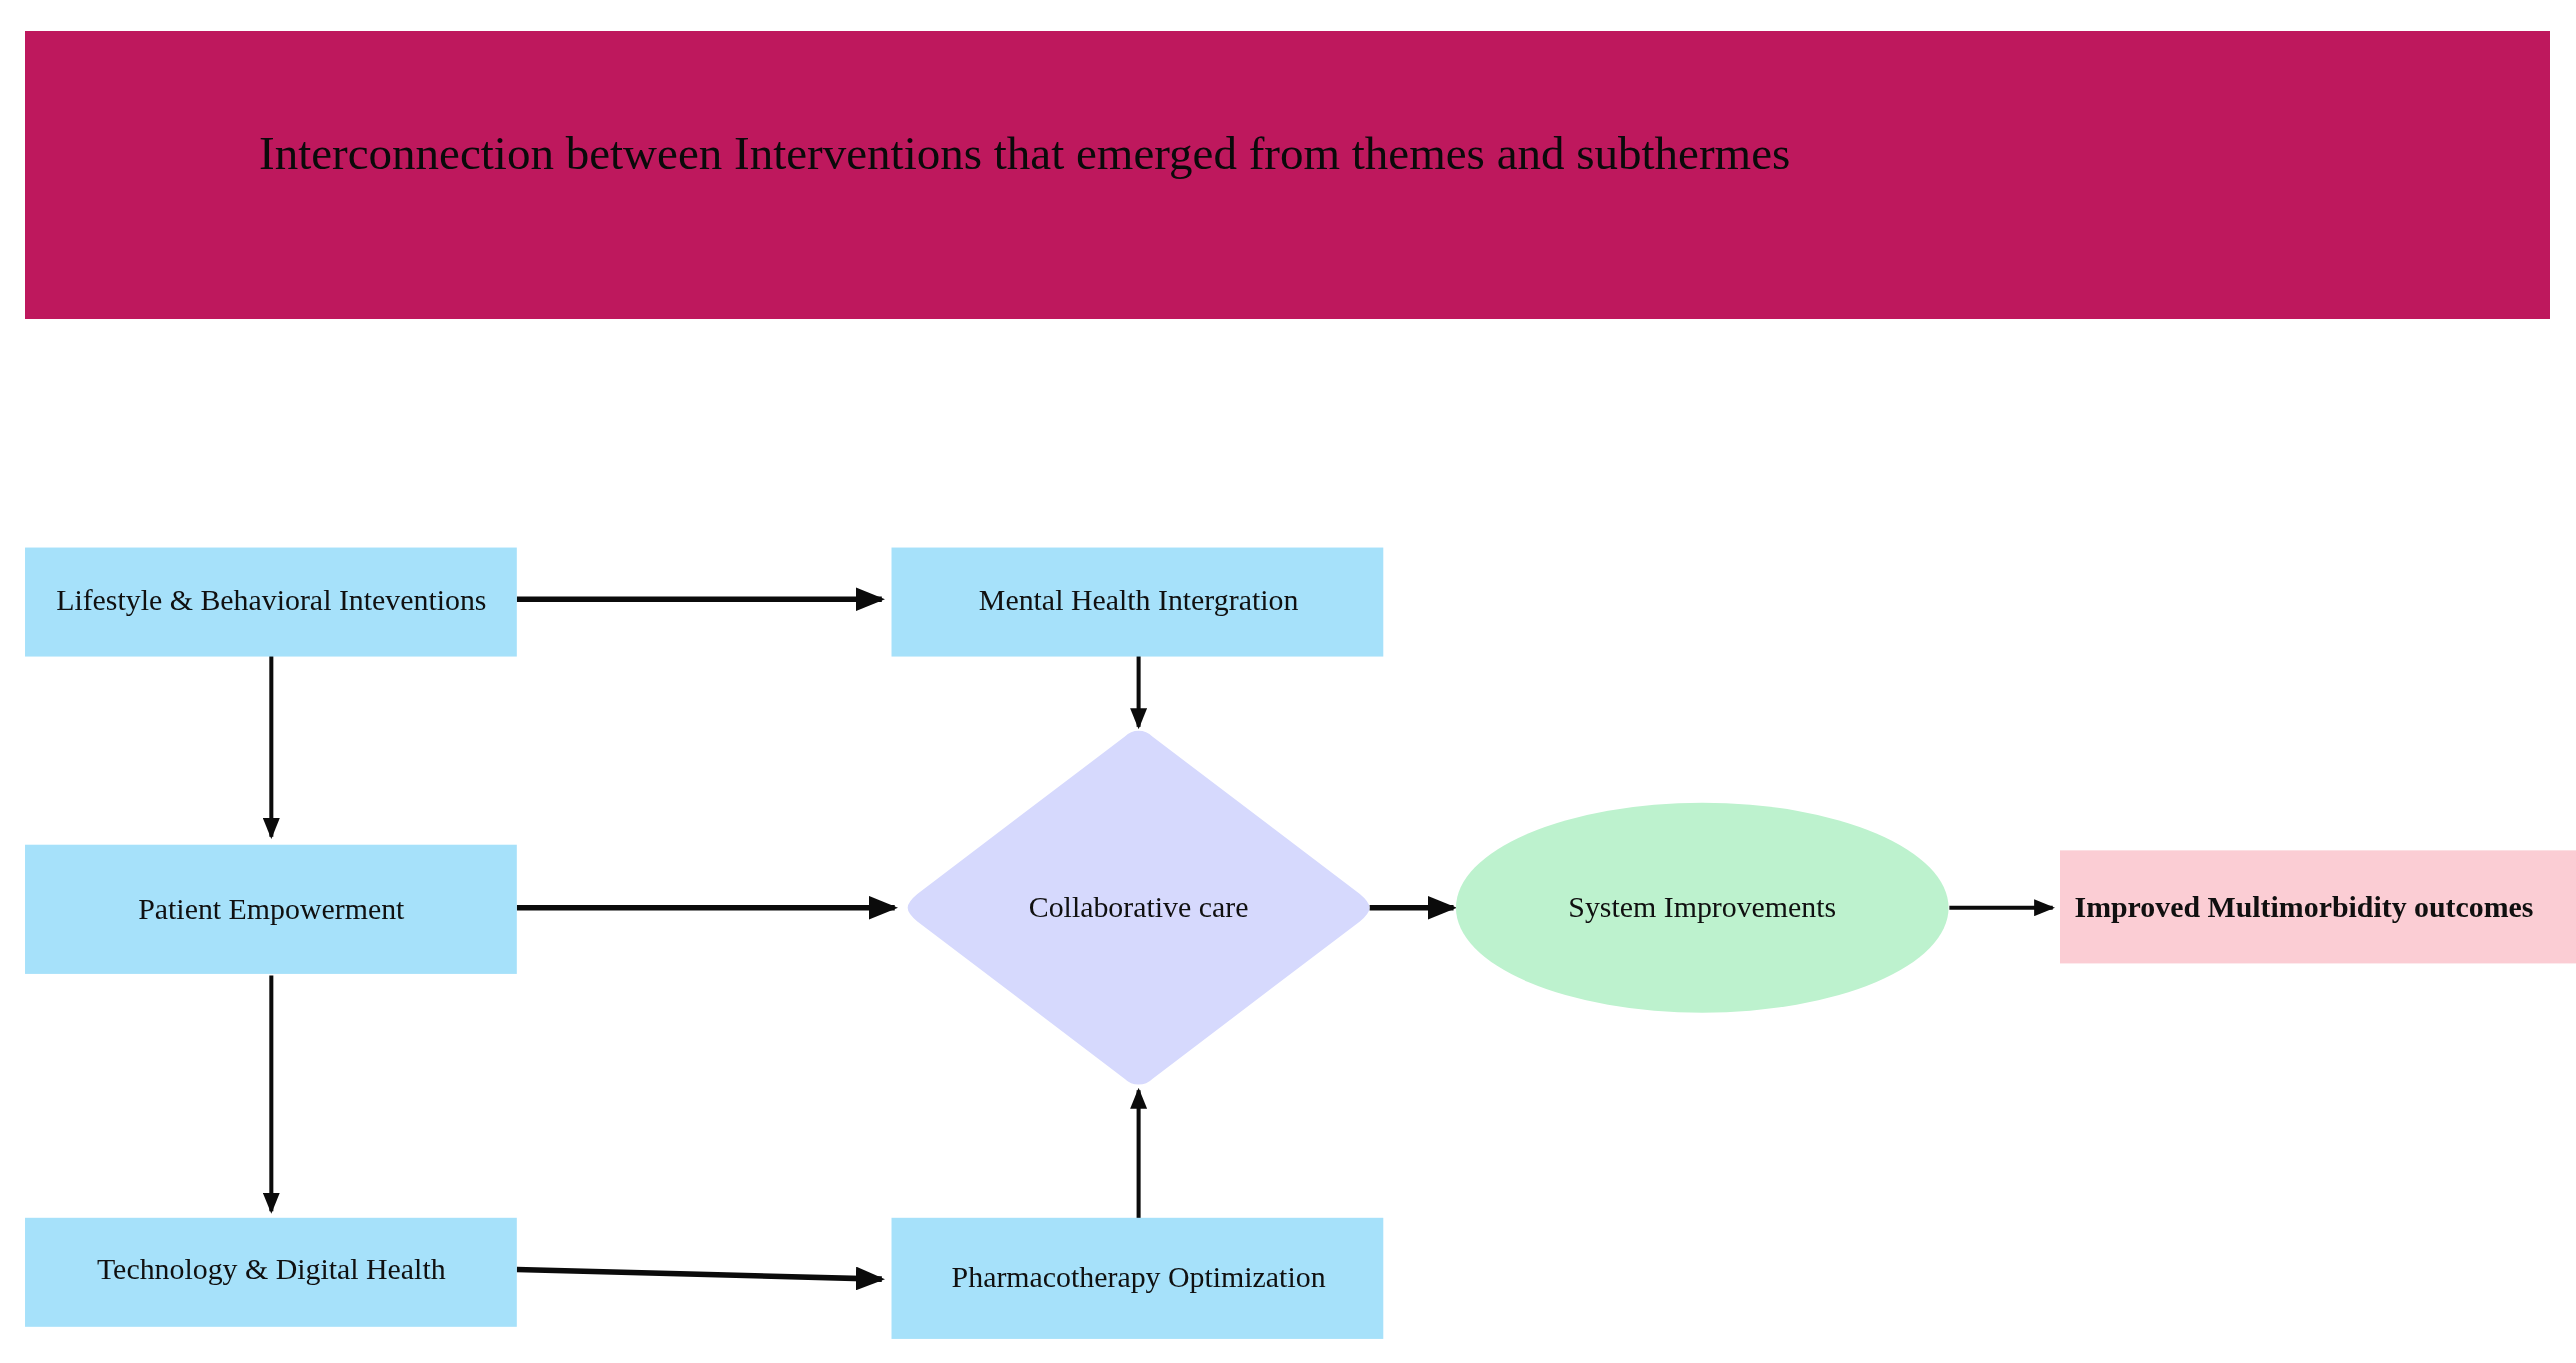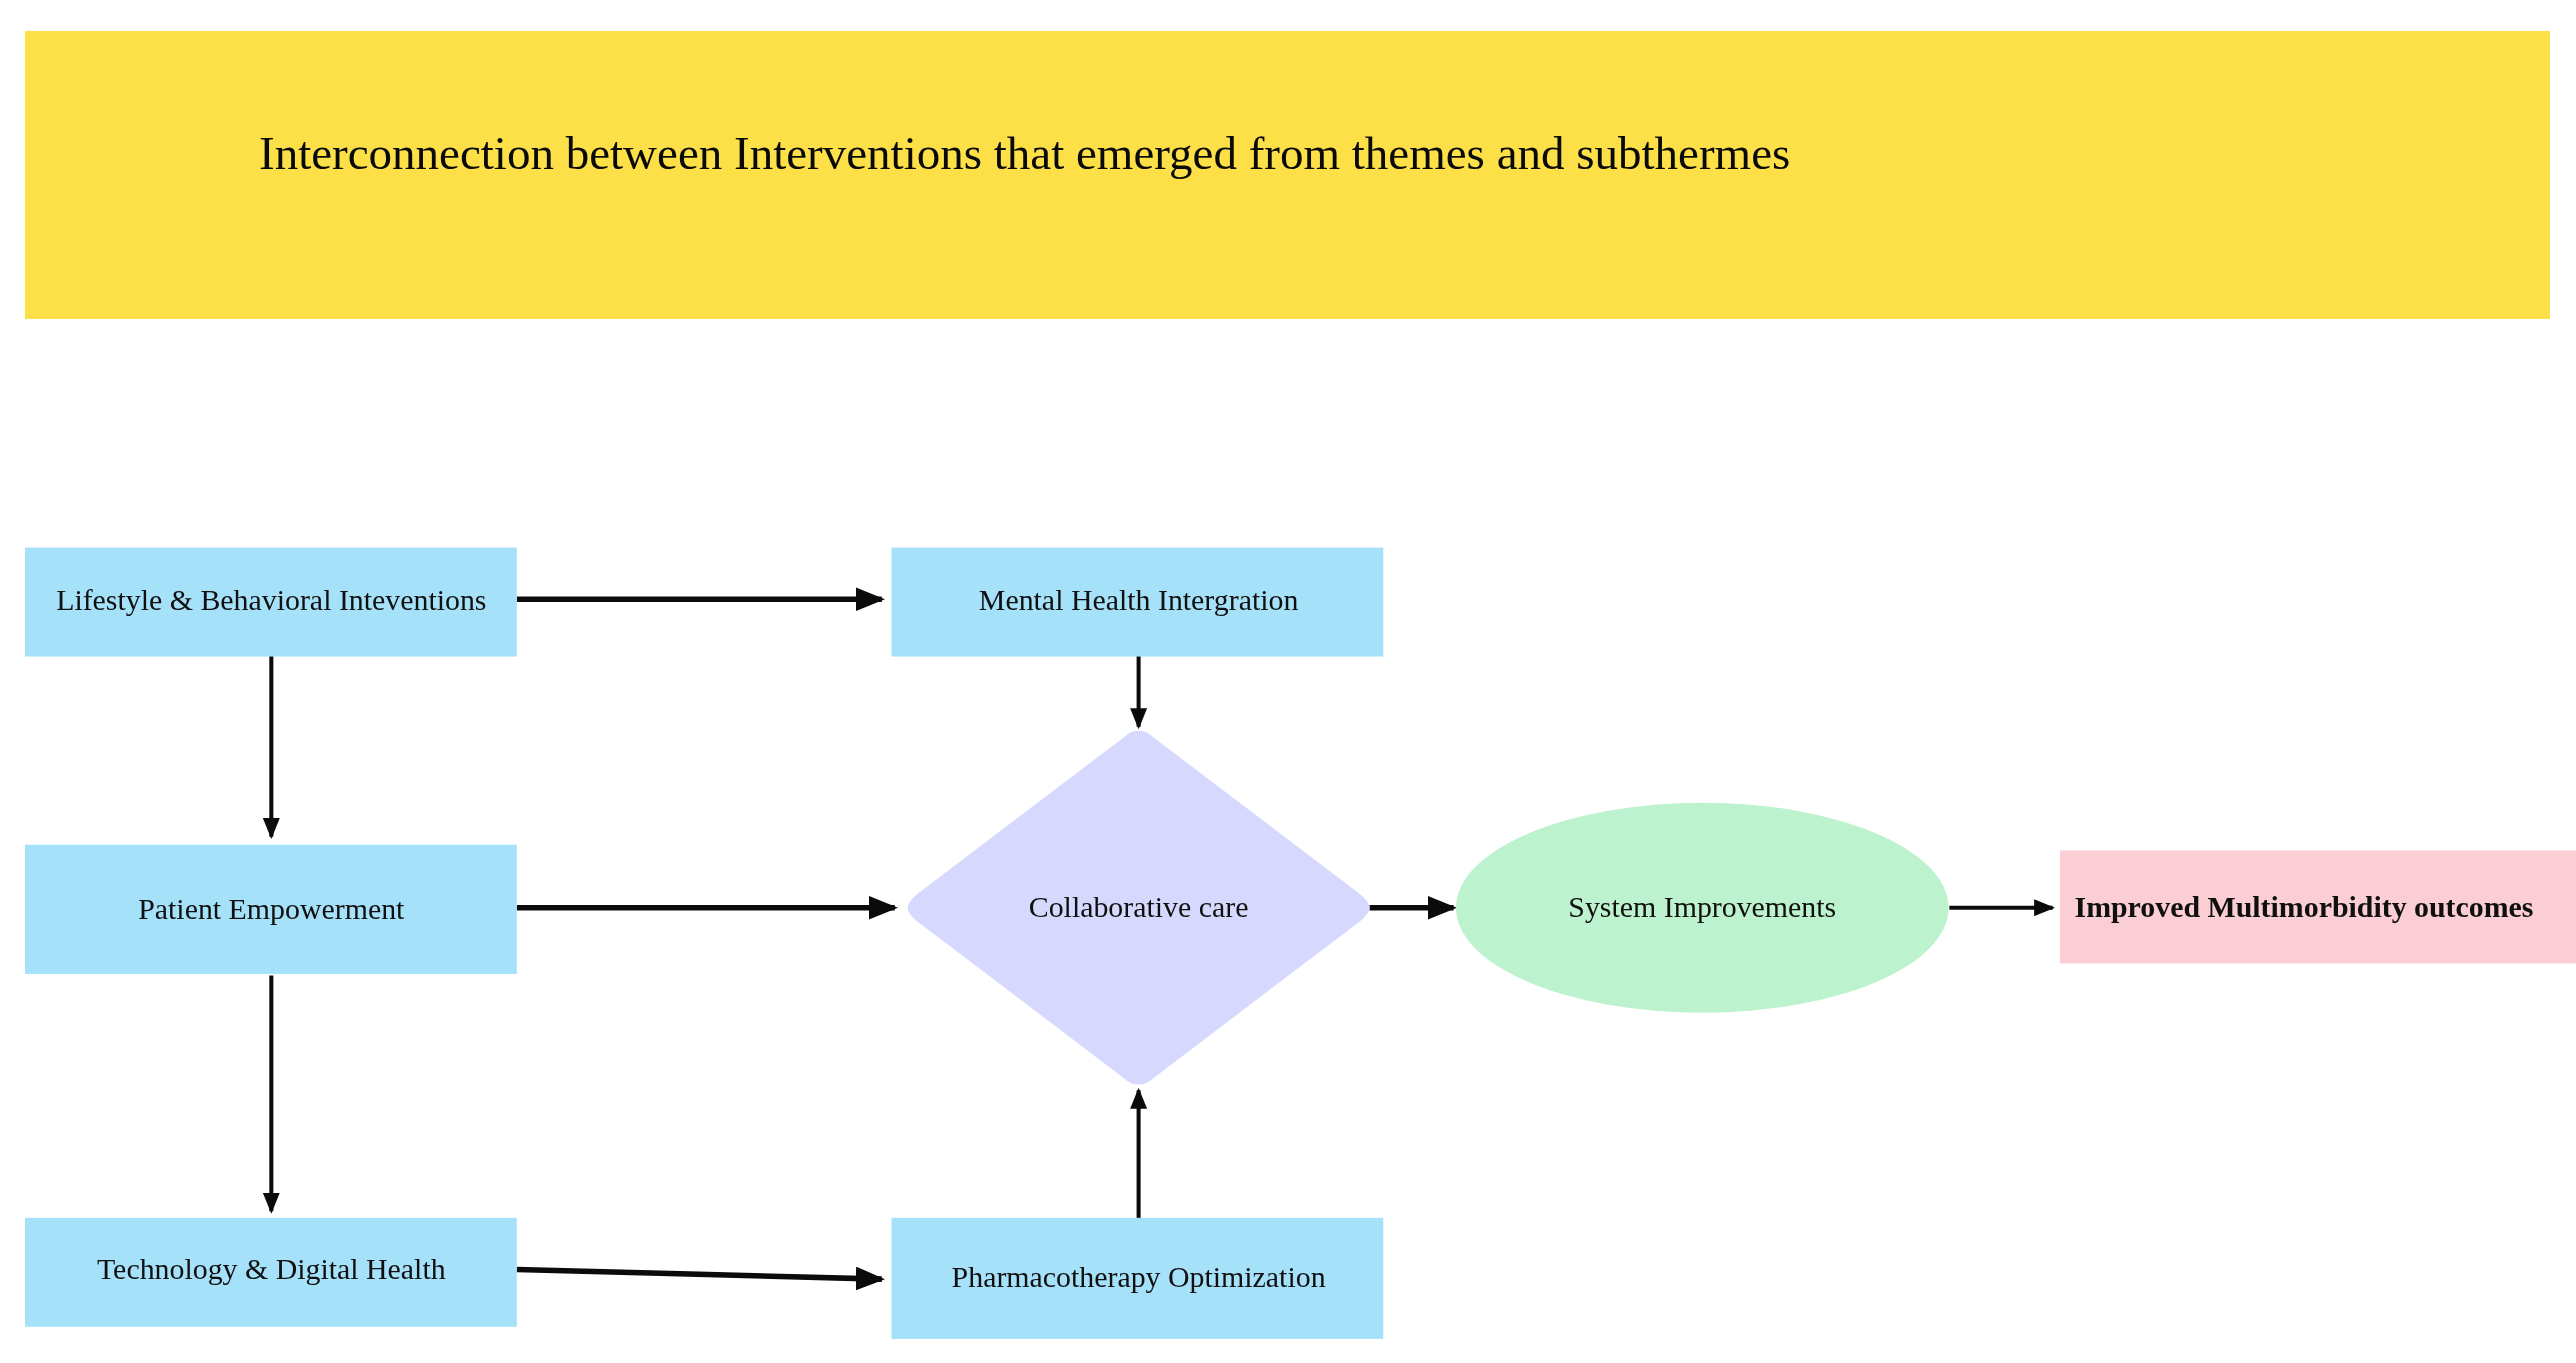--- a/index.html
+++ b/index.html
@@ -15,21 +15,21 @@
     font-family: "Liberation Serif", "DejaVu Serif", serif;
   }
 
   
   #title-banner {
     position: absolute;
     left: 25px;
     top: 31px;
     width: 2525px;
     height: 288px;
-    background: #fde047;
+    background: #be185d;
     box-sizing: border-box;
   }
   #title-text {
     position: absolute;
     left: 234px;
     top: 97px;
     font-size: 47px;
     line-height: 1.1;
     color: #0a0a0a;
     white-space: nowrap;

